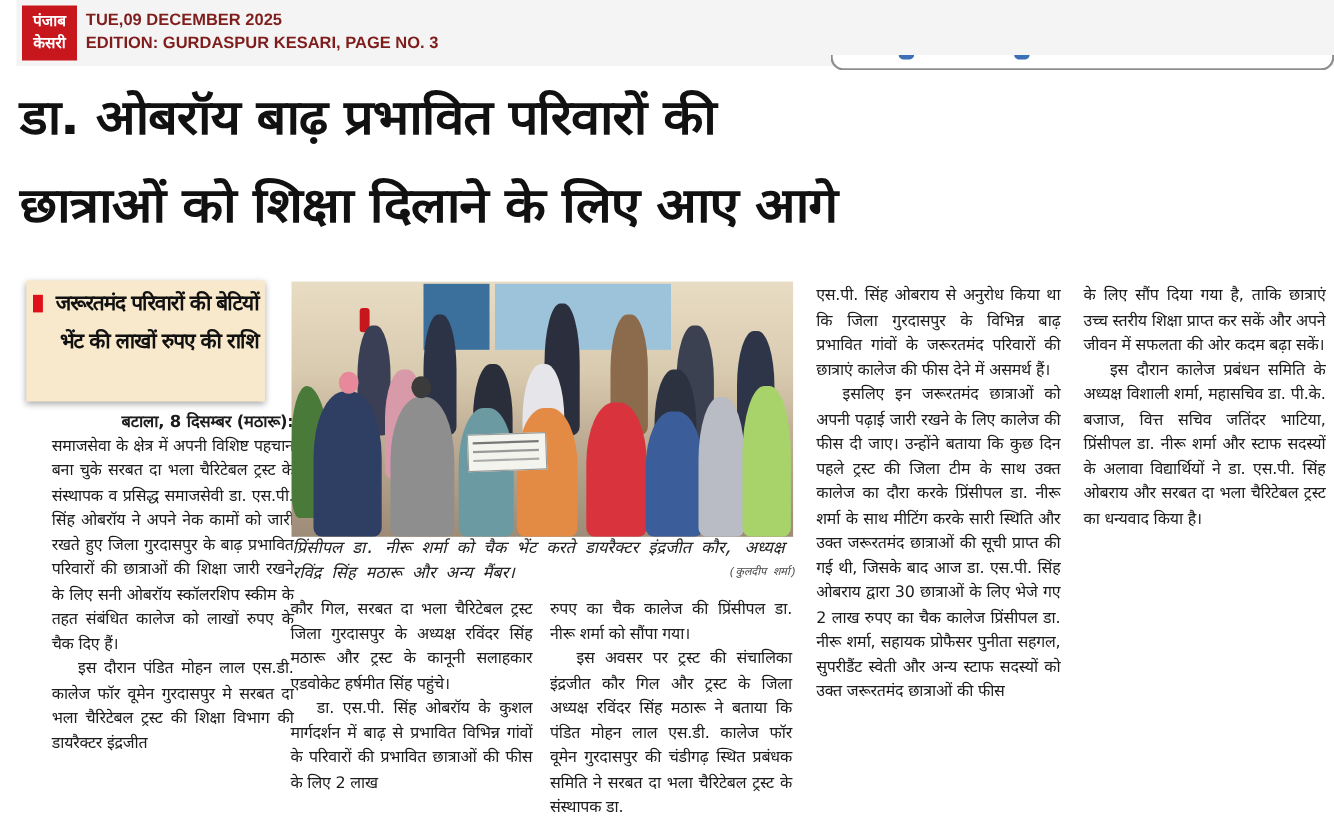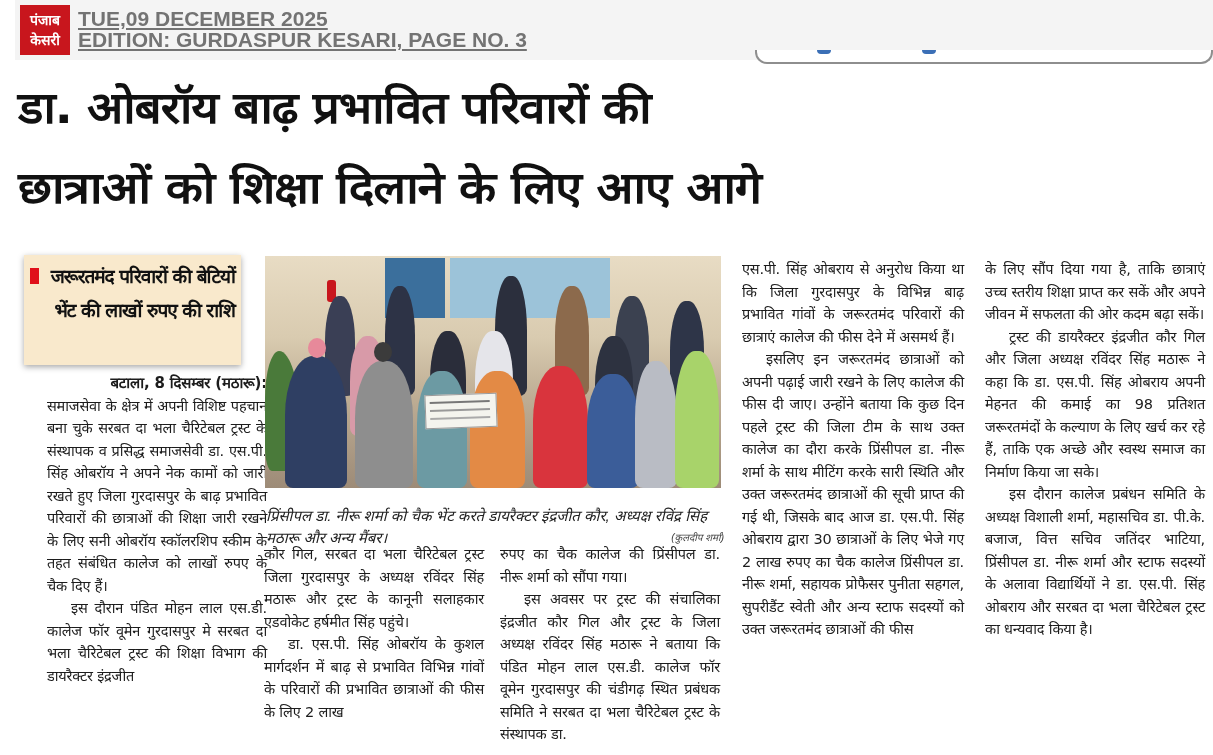--- a/index.html
+++ b/index.html
@@ -11,21 +11,21 @@
     position: absolute; left: 15px; top: 0; width: 1213px; height: 60px;
     background: #f4f4f4;
   }
   .logo {
     position: absolute; left: 5px; top: 5px; width: 50px; height: 50px;
     background: #c8161d; color: #fff;
     display: flex; flex-direction: column; align-items: center; justify-content: center;
     font-family: "DejaVu Sans", sans-serif; font-weight: bold; font-size: 14px; line-height: 20px;
   }
   .meta { position: absolute; left: 63px; top: 8px; font-family: "Liberation Sans", sans-serif;
-    font-weight: bold; font-size: 21px; line-height: 21px; color: #737373; text-decoration: underline; }
+    font-weight: bold; font-size: 15px; line-height: 21px; color: #7f1d1d; }
 
   
   .frame-edge {
     position: absolute; left: 755px; top: 50px; width: 458px; height: 14px;
     border-bottom: 2px solid #8e8e8e; border-left: 2px solid #8e8e8e; border-right: 2px solid #8e8e8e;
     border-radius: 0 0 12px 12px; background: #fff;
   }
   .frame-dot { position: absolute; top: 0px; width: 14px; height: 4px; background: #3b6fb6; border-radius: 0 0 7px 7px; }
 
   
@@ -75,22 +75,22 @@
   .photo .extinguisher { position: absolute; left: 62px; top: 24px; width: 9px; height: 22px; background: #c8161d; border-radius: 3px; }
   .person { position: absolute; border-radius: 45% 45% 8px 8px; }
   .head { position: absolute; width: 18px; height: 20px; border-radius: 50%; background: #b8866a; }
   .cheque {
     position: absolute; left: 160px; top: 138px; width: 72px; height: 34px;
     background: #f4f4ee; border: 1px solid #999; transform: rotate(-2deg);
   }
   .cheque::before { content: ""; position: absolute; left: 4px; top: 6px; width: 60px; height: 2px; background: #777; box-shadow: 0 8px 0 #999, 0 16px 0 #aaa; }
 
   .caption {
-    position: absolute; left: 266px; top: 505px; width: 458px;
-    font-family: Liberation Sans, sans-serif; font-style: italic; font-size: 15px; line-height: 22px; color: #222;
+    position: absolute; left: 266px; top: 489px; width: 458px;
+    font-family: Liberation Mono, monospace; font-style: italic; font-size: 15px; line-height: 22px; color: #222;
   }
   .photo-credit { position: absolute; right: 0; bottom: 0; font-size: 10px; font-style: italic; color: #444; }
 </style>
 </head>
 <body>
 
 <div class="topbar">
   <div class="logo">
     <span>पंजाब</span>
     <span>केसरी</span>
@@ -169,15 +169,14 @@
   <p class="indent">इस अवसर पर ट्रस्ट की संचालिका इंद्रजीत कौर गिल और ट्रस्ट के जिला अध्यक्ष रविंदर सिंह मठारू ने बताया कि पंडित मोहन लाल एस.डी. कालेज फॉर वूमेन गुरदासपुर की चंडीगढ़ स्थित प्रबंधक समिति ने सरबत दा भला चैरिटेबल ट्रस्ट के संस्थापक डा.</p>
 </div>
 
 <div class="col col4">
   <p>एस.पी. सिंह ओबराय से अनुरोध किया था कि जिला गुरदासपुर के विभिन्न बाढ़ प्रभावित गांवों के जरूरतमंद परिवारों की छात्राएं कालेज की फीस देने में असमर्थ हैं।</p>
   <p class="indent">इसलिए इन जरूरतमंद छात्राओं को अपनी पढ़ाई जारी रखने के लिए कालेज की फीस दी जाए। उन्होंने बताया कि कुछ दिन पहले ट्रस्ट की जिला टीम के साथ उक्त कालेज का दौरा करके प्रिंसीपल डा. नीरू शर्मा के साथ मीटिंग करके सारी स्थिति और उक्त जरूरतमंद छात्राओं की सूची प्राप्त की गई थी, जिसके बाद आज डा. एस.पी. सिंह ओबराय द्वारा 30 छात्राओं के लिए भेजे गए 2 लाख रुपए का चैक कालेज प्रिंसीपल डा. नीरू शर्मा, सहायक प्रोफैसर पुनीता सहगल, सुपरीडैंट स्वेती और अन्य स्टाफ सदस्यों को उक्त जरूरतमंद छात्राओं की फीस</p>
 </div>
 
 <div class="col col5">
   <p>के लिए सौंप दिया गया है, ताकि छात्राएं उच्च स्तरीय शिक्षा प्राप्त कर सकें और अपने जीवन में सफलता की ओर कदम बढ़ा सकें।</p>
-  <p class="indent">ट्रस्ट की डायरैक्टर इंद्रजीत कौर गिल और जिला अध्यक्ष रविंदर सिंह मठारू ने कहा कि डा. एस.पी. सिंह ओबराय अपनी मेहनत की कमाई का 98 प्रतिशत जरूरतमंदों के कल्याण के लिए खर्च कर रहे हैं, ताकि एक अच्छे और स्वस्थ समाज का निर्माण किया जा सके।</p>
   <p class="indent">इस दौरान कालेज प्रबंधन समिति के अध्यक्ष विशाली शर्मा, महासचिव डा. पी.के. बजाज, वित्त सचिव जतिंदर भाटिया, प्रिंसीपल डा. नीरू शर्मा और स्टाफ सदस्यों के अलावा विद्यार्थियों ने डा. एस.पी. सिंह ओबराय और सरबत दा भला चैरिटेबल ट्रस्ट का धन्यवाद किया है।</p>
 </div>
 
 </body></html>

